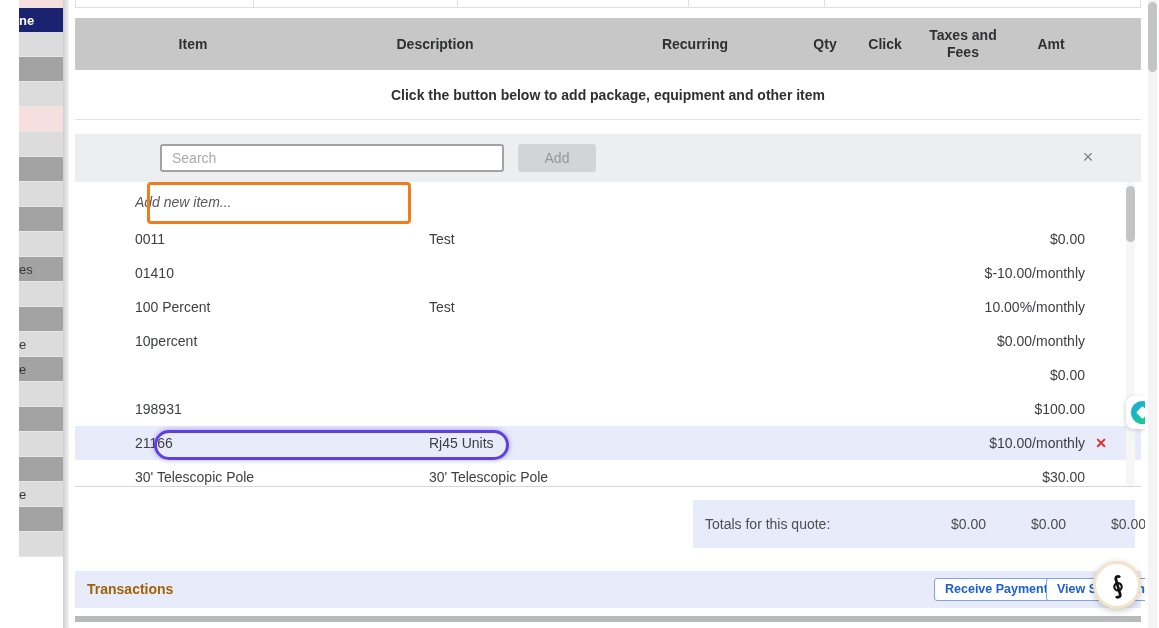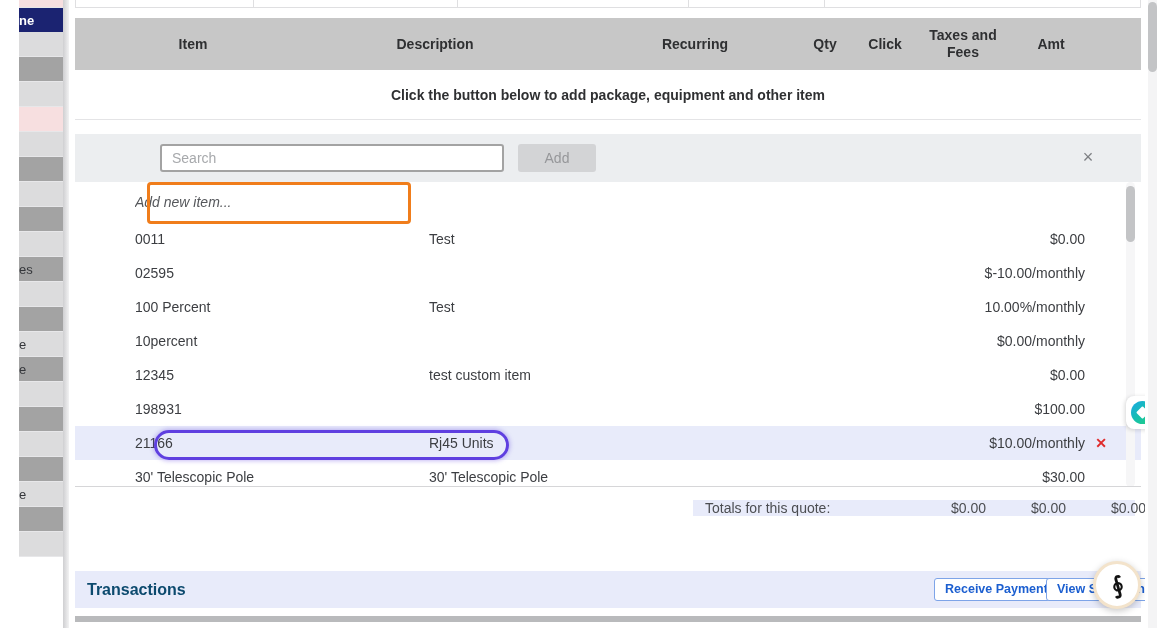--- a/index.html
+++ b/index.html
@@ -289,21 +289,21 @@
     box-shadow: 0 0 4px 1px rgba(95,63,224,0.35);
     pointer-events: none;
   }
 
   
   #totals-row {
     position: absolute;
     left: 624px;
     top: 500px;
     width: 442px;
-    height: 16px;
+    height: 48px;
     background: #e8ebfa;
     display: flex;
     align-items: center;
     font-size: 14px;
     color: #4c4e52;
     box-sizing: border-box;
   }
   #totals-row .tot-label {
     position: absolute;
     left: 12px;
@@ -320,23 +320,23 @@
     top: 571px;
     width: 1066px;
     height: 37px;
     background: #e8ebfa;
     box-sizing: border-box;
   }
   #transactions-title {
     position: absolute;
     left: 12px;
     top: 10px;
-    font-size: 16px;
+    font-size: 14px;
     font-weight: bold;
-    color: #0c4a6e;
+    color: #a16207;
   }
   .txn-btn {
     position: absolute;
     top: 7px;
     height: 23px;
     padding: 0 10px;
     background: #ffffff;
     border: 1px solid #7da4e8;
     border-radius: 3px;
     color: #1c5fd0;
@@ -550,35 +550,33 @@
     <div id="dropdown-list">
       <div class="dd-row addnew">
           <div class="dd-col-item">Add new item...</div>
         </div>
         <div class="dd-row">
           <div class="dd-col-item">0011</div>
           <div class="dd-col-desc">Test</div>
           <div class="dd-col-price">$0.00</div>
         </div>
         <div class="dd-row">
-          <div class="dd-col-item">02595</div>
+          <div class="dd-col-item">01410</div>
           <div class="dd-col-price">$-10.00/monthly</div>
         </div>
         <div class="dd-row">
           <div class="dd-col-item">100 Percent</div>
           <div class="dd-col-desc">Test</div>
           <div class="dd-col-price">10.00%/monthly</div>
         </div>
         <div class="dd-row">
           <div class="dd-col-item">10percent</div>
           <div class="dd-col-price">$0.00/monthly</div>
         </div>
         <div class="dd-row">
-          <div class="dd-col-item">12345</div>
-          <div class="dd-col-desc">test custom item</div>
           <div class="dd-col-price">$0.00</div>
         </div>
         <div class="dd-row">
           <div class="dd-col-item">198931</div>
           <div class="dd-col-price">$100.00</div>
         </div>
         <div class="dd-row selected">
           <div class="dd-col-item">21166</div>
           <div class="dd-col-desc">Rj45 Units</div>
           <div class="dd-col-price">$10.00/monthly</div>

